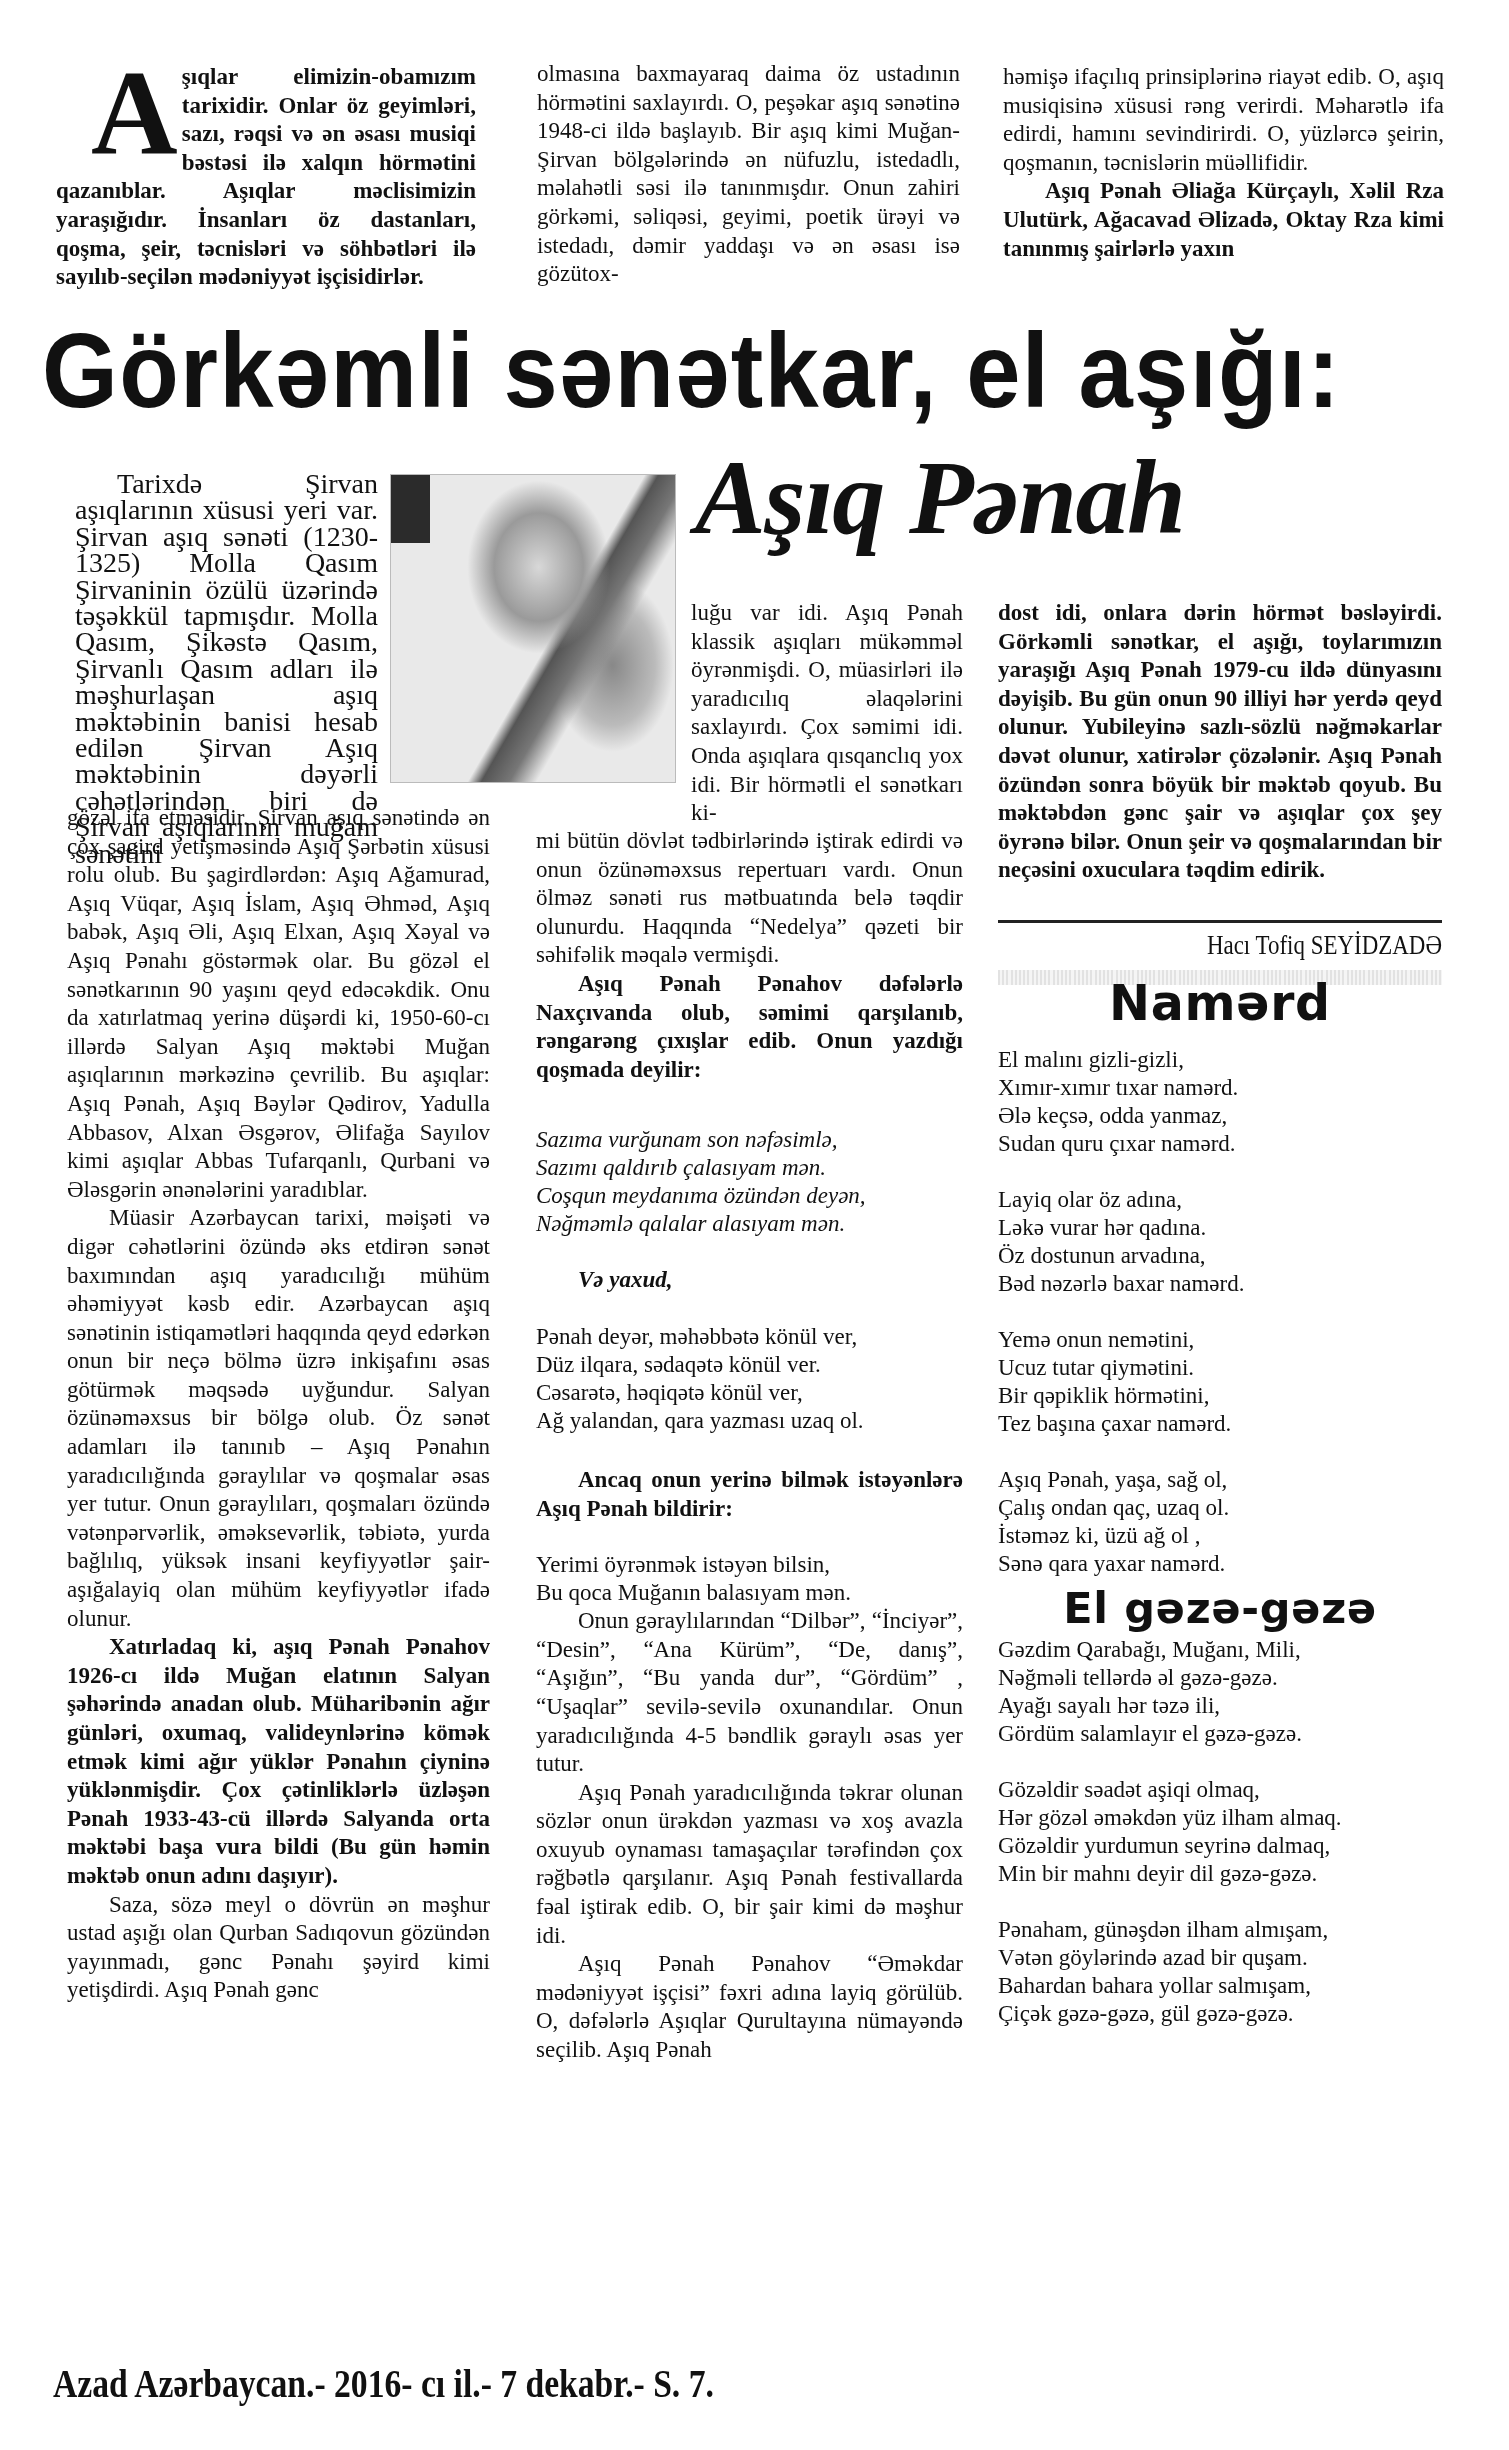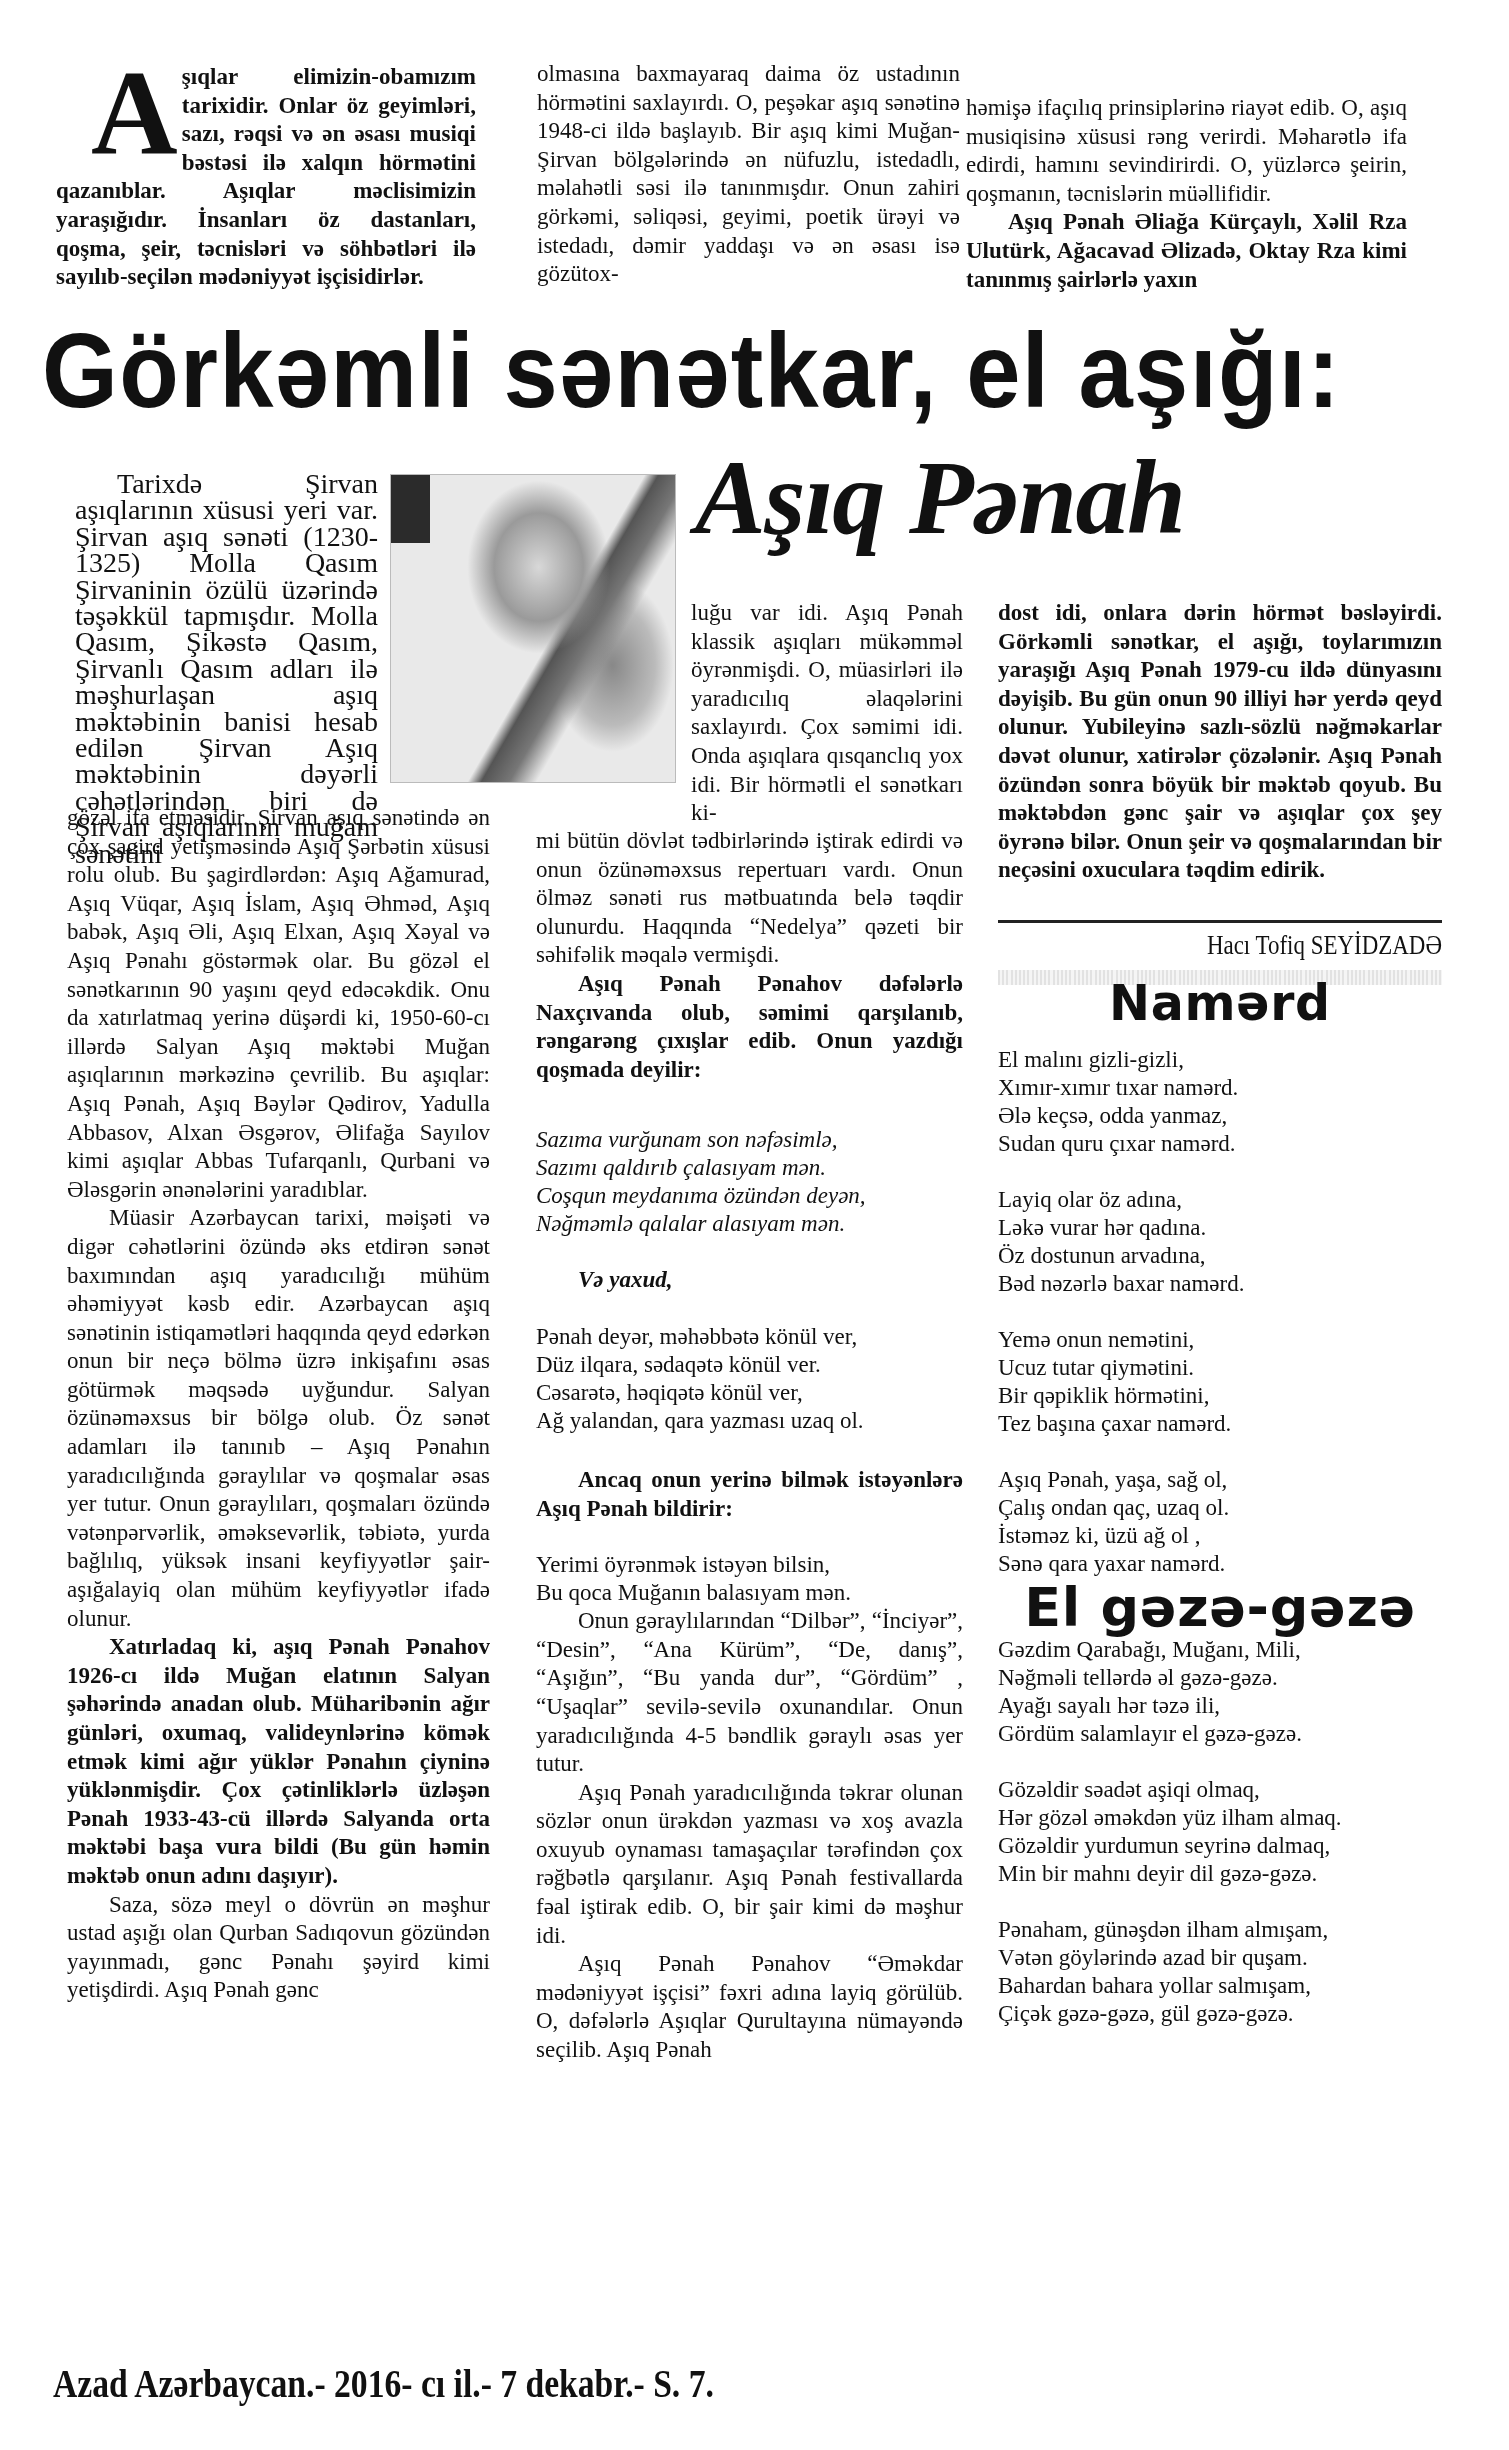--- a/index.html
+++ b/index.html
@@ -32,21 +32,21 @@
 </head>
 <body>
 
 <div class="abs col" style="left:56px; top:63px; width:420px;">
   <span class="dropcap">A</span>
   <span class="bold">şıqlar elimizin-obamızım tarixidir. Onlar öz geyimləri, sazı, rəqsi və ən əsası musiqi bəstəsi ilə xalqın hörmətini qazanıblar. Aşıqlar məclisimizin yaraşığıdır. İnsanları öz dastanları, qoşma, şeir, təcnisləri və söhbətləri ilə sayılıb-seçilən mədəniyyət işçisidirlər.</span>
 </div>
 <div class="abs col" style="left:537px; top:60px; width:423px;">
   <p>olmasına baxmayaraq daima öz ustadının hörmətini saxlayırdı. O, peşəkar aşıq sənətinə 1948-ci ildə başlayıb. Bir aşıq kimi Muğan-Şirvan bölgələrində ən nüfuzlu, istedadlı, məlahətli səsi ilə tanınmışdır. Onun zahiri görkəmi, səliqəsi, geyimi, poetik ürəyi və istedadı, dəmir yaddaşı və ən əsası isə gözütox-</p>
 </div>
-<div class="abs col" style="left:966px; top:63px; width:441px;margin-top:31px;">
+<div class="abs col" style="left:1003px; top:63px; width:441px;">
   <p>həmişə ifaçılıq prinsiplərinə riayət edib. O, aşıq musiqisinə xüsusi rəng verirdi. Məharətlə ifa edirdi, hamını sevindirirdi. O, yüzlərcə şeirin, qoşmanın, təcnislərin müəllifidir.</p>
   <p class="ind bold">Aşıq Pənah Əliağa Kürçaylı, Xəlil Rza Ulutürk, Ağacavad Əlizadə, Oktay Rza kimi tanınmış şairlərlə yaxın</p>
 </div>
 
 <div class="abs headline1" style="left:42px; top:310px;">Görkəmli sənətkar, el aşığı:</div>
 <div class="abs headline2" style="left:695px; top:437px;">Aşıq Pənah</div>
 
 <div class="abs photo" style="left:390px; top:474px; width:284px; height:307px;">
   <span title="Aşıq Pənah with saz"></span>
 </div>
@@ -115,21 +115,21 @@
       <div>Bir qəpiklik hörmətini,</div>
       <div>Tez başına çaxar namərd.</div>
     </div>
     <div>
       <div>Aşıq Pənah, yaşa, sağ ol,</div>
       <div>Çalış ondan qaç, uzaq ol.</div>
       <div>İstəməz ki, üzü ağ ol ,</div>
       <div>Sənə qara yaxar namərd.</div>
     </div>
   </div>
-  <div class="poem-title" style="margin-top:15.5px; font-size:54px;text-align:center;">El gəzə-gəzə</div>
+  <div class="poem-title" style="margin-top:15.5px; font-size:43px;text-align:center;">El gəzə-gəzə</div>
   <div class="poem" style="margin-top:14px;">
     <div class="stanza">
       <div>Gəzdim Qarabağı, Muğanı, Mili,</div>
       <div>Nəğməli tellərdə əl gəzə-gəzə.</div>
       <div>Ayağı sayalı hər təzə ili,</div>
       <div>Gördüm salamlayır el gəzə-gəzə.</div>
     </div>
     <div class="stanza">
       <div>Gözəldir səadət aşiqi olmaq,</div>
       <div>Hər gözəl əməkdən yüz ilham almaq.</div>

